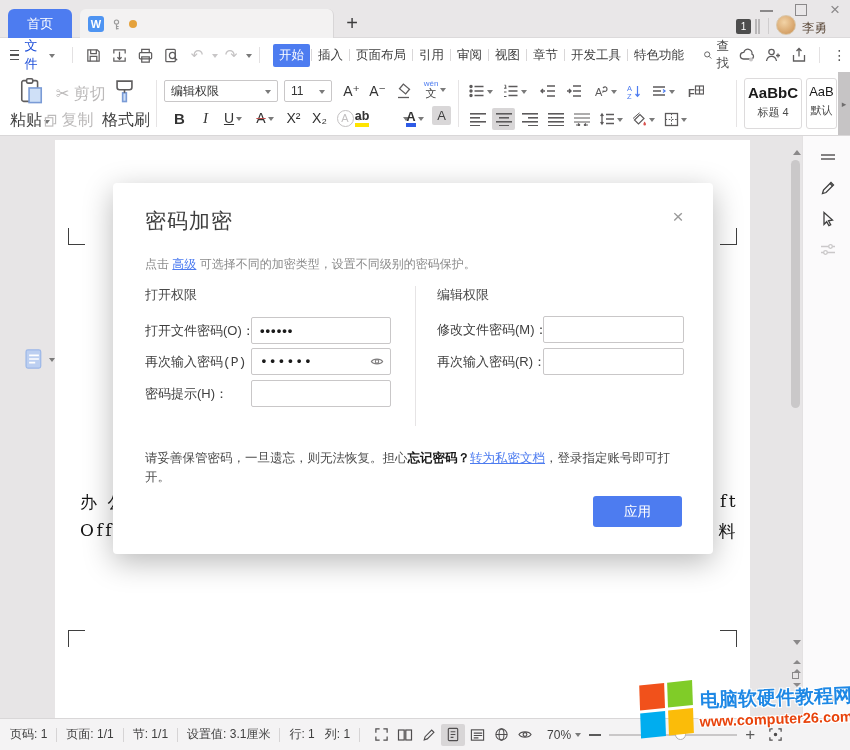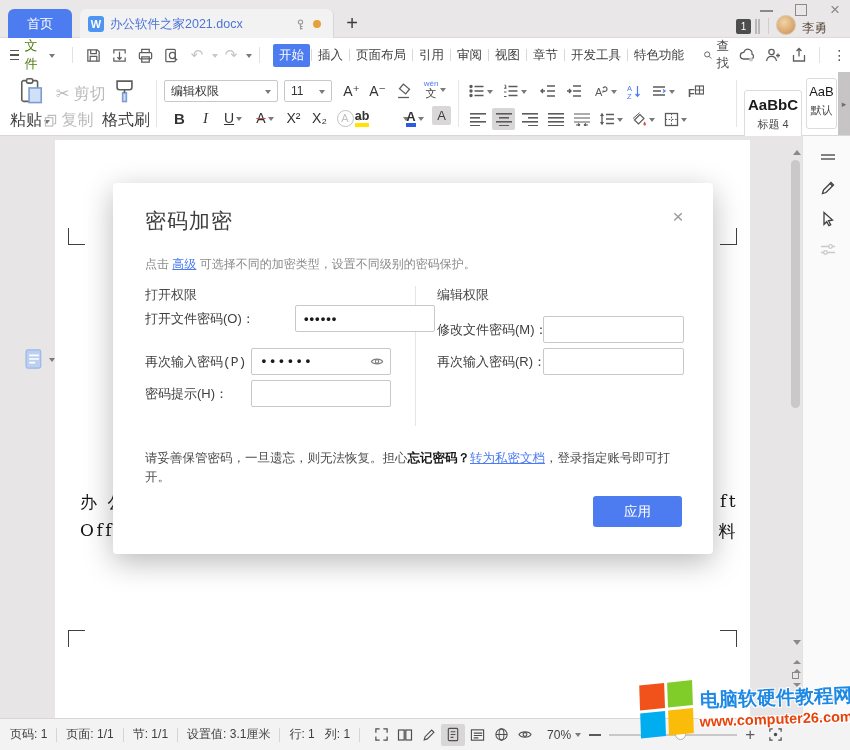--- a/index.html
+++ b/index.html
@@ -26,21 +26,21 @@
   .badge { position:absolute; left:736px; top:19px; min-width:15px; height:15px; background:#4d4d4d; color:#fff;
     font-size:10px; display:flex; align-items:center; justify-content:center; border-radius:2px; padding:0 3px; }
   .badge-bars { position:absolute; left:755px; top:19px; width:5px; height:15px; border-left:2px solid #b9b7b8; border-right:2px solid #b9b7b8; }
   .tb-div { position:absolute; left:768px; top:18px; width:1px; height:16px; background:#cfcdce; }
   .avatar { position:absolute; left:776px; top:15px; width:20px; height:20px; border-radius:50%;
     background:radial-gradient(circle at 40% 35%, #f2d3a6, #c98d4e); border:1px solid #d9c6a9; }
   .user-name { position:absolute; left:802px; top:20px; font-size:12.5px; color:#5c4a3a; }
 
   
   .menubar { position:absolute; top:38px; left:0; right:0; height:34px; background:#fff; display:flex; align-items:center; padding:0 10px; }
-  .mb-file { display:flex; align-items:center; gap:5px; margin-right:10px; color:#4d7c0f; font-size:13px; }
+  .mb-file { display:flex; align-items:center; gap:5px; margin-right:10px; color:#1d4ed8; font-size:13px; }
   .hamb { width:14px; height:10px; border-top:1.5px solid #555; border-bottom:1.5px solid #555; position:relative; }
   .hamb::after { content:""; position:absolute; left:0; right:0; top:3.2px; height:1.5px; background:#555; }
   .vsep { width:1px; height:16px; background:#e3e1e2; margin:0 7px; flex:none; }
   .mico { width:22px; height:22px; display:flex; align-items:center; justify-content:center; margin:0 2px; flex:none; }
   .undo-g { color:#c5c3c4; font-size:15px; }
   .caret { display:inline-block; width:0; height:0; border:3.5px solid transparent; border-top:4px solid #7a7a7a; transform:translateY(2px); margin-left:2px; }
   .caret.dis { border-top-color:#c8c6c7; }
   .mtabs { display:flex; align-items:center; margin-left:6px; }
   .mtab { font-size:12.5px; color:#3d3d3d; padding:3px 5px; white-space:nowrap; }
   .mtab.active { background:#4d7cf0; color:#fff; border-radius:2px; padding:3px 6px; }
@@ -155,21 +155,20 @@
 </style>
 </head>
 <body>
 
 <div class="app">
 
   <div class="tabbar">
     <div class="tab-home">首页</div>
     <div class="tab-doc">
       <span class="wicon">W</span>
-      <span class="doc-title">办公软件之家2021.docx</span>
       <span class="key-ic">
         <svg width="13" height="13" viewBox="0 0 16 16" fill="none" stroke="#9a9a9a" stroke-width="1.4">
           <circle cx="8" cy="5" r="2.6"></circle>
             <path d="M8 7.6V14M8 10.5h2.6M8 13h2.6"></path>
         </svg>
       </span>
       <span class="dot"></span>
     </div>
     <div class="tab-plus">+</div>
     <div class="win-min"></div>
@@ -455,21 +454,21 @@
     <div class="abs gbtn" style="left:660px; top:36px; width:30px;">
       <svg width="15" height="15" viewBox="0 0 15 15" fill="none" stroke="#5c5a5b" stroke-width="1.3">
         <rect x="1.5" y="1.5" width="12" height="12"></rect>
           <path d="M1.5 7.5h12M7.5 1.5v12" stroke-dasharray="1.6 1.6" stroke-width="1"></path>
       </svg>
         <span class="caret"></span>
     </div>
 
     <div class="tdiv" style="left:736px;"></div>
 
-    <div class="style-card" style="left:744px; top:18px; width:58px; height:51px;">
+    <div class="style-card" style="left:744px; top:6px; width:58px; height:51px;">
       <div class="style-prev">AaBbC</div>
       <div class="style-name">标题 4</div>
     </div>
     <div class="style-card" style="left:806px; top:6px; width:31px; height:51px;">
       <div class="style-prev sm">AaB</div>
       <div class="style-name">默认</div>
     </div>
     <div class="style-expand">▸</div>
   </div>
 
@@ -549,21 +548,21 @@
     <div class="dlg-title">密码加密</div>
     <div class="dlg-close">×</div>
     <div class="dlg-sub">
       <span>点击 </span><span class="lnk">高级</span><span> 可选择不同的加密类型，设置不同级别的密码保护。</span>
     </div>
 
     <div class="sec" style="left:32px;">打开权限</div>
     <div class="sec" style="left:324px;">编辑权限</div>
     <div class="vdiv"></div>
 
-    <div class="fr" style="left:32px; top:122px;gap:44px;">
+    <div class="fr" style="left:32px; top:134px;">
       <label style="width:106px;">打开文件密码(O)：</label>
       <input class="fld-in pw" style="width: 140px;" type="text" value="••••••">
     </div>
     <div class="fr" style="left:32px; top:165px;font-family:Liberation Mono, monospace;">
       <label style="width:106px;">再次输入密码(P)：</label>
       <span class="in-wrap">
         <input class="fld-in pw" style="width: 140px;" type="text" value="••••••">
         <span class="eye">
           <svg width="14" height="13" viewBox="0 0 16 14" fill="none" stroke="#7f7d7e" stroke-width="1.2">
             <path d="M1.5 7c2.2-3.6 10.8-3.6 13 0-2.2 3.6-10.8 3.6-13 0z"></path>

